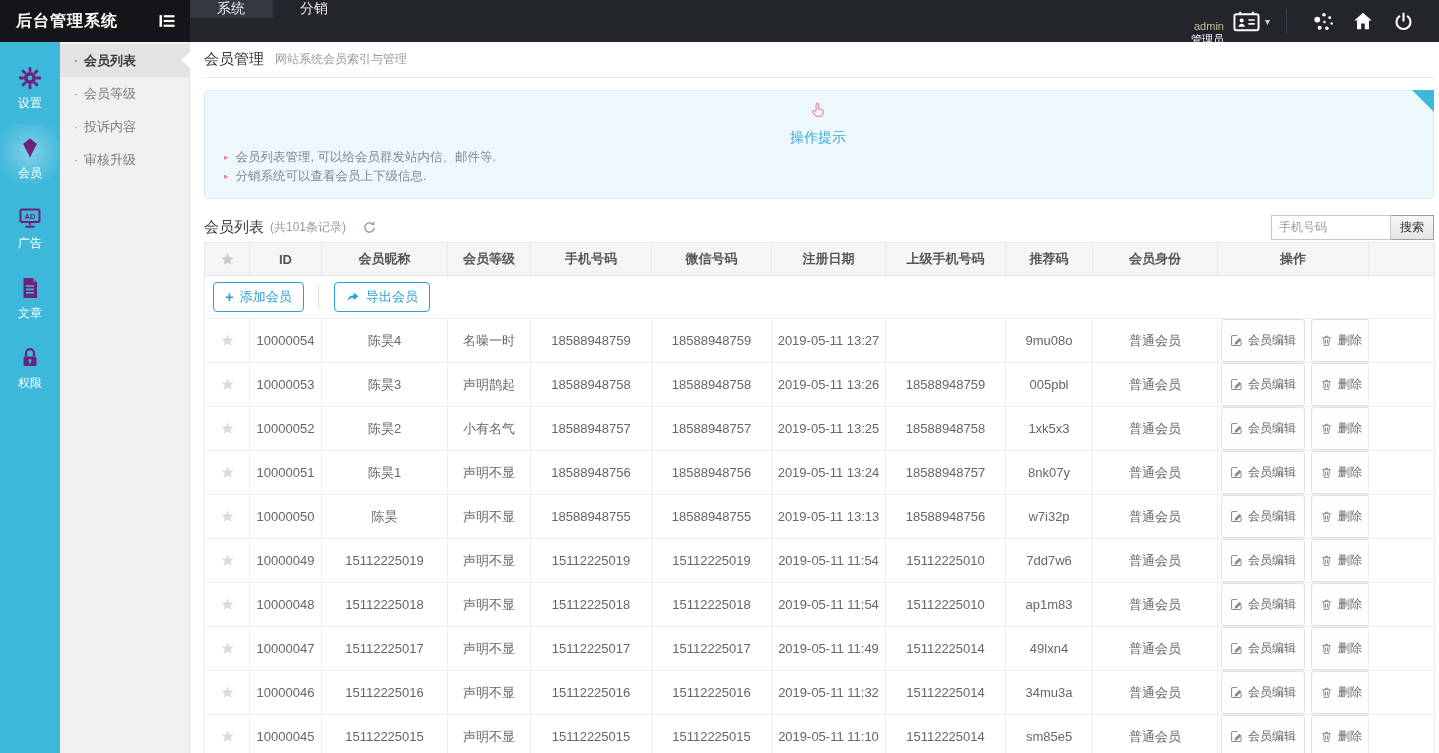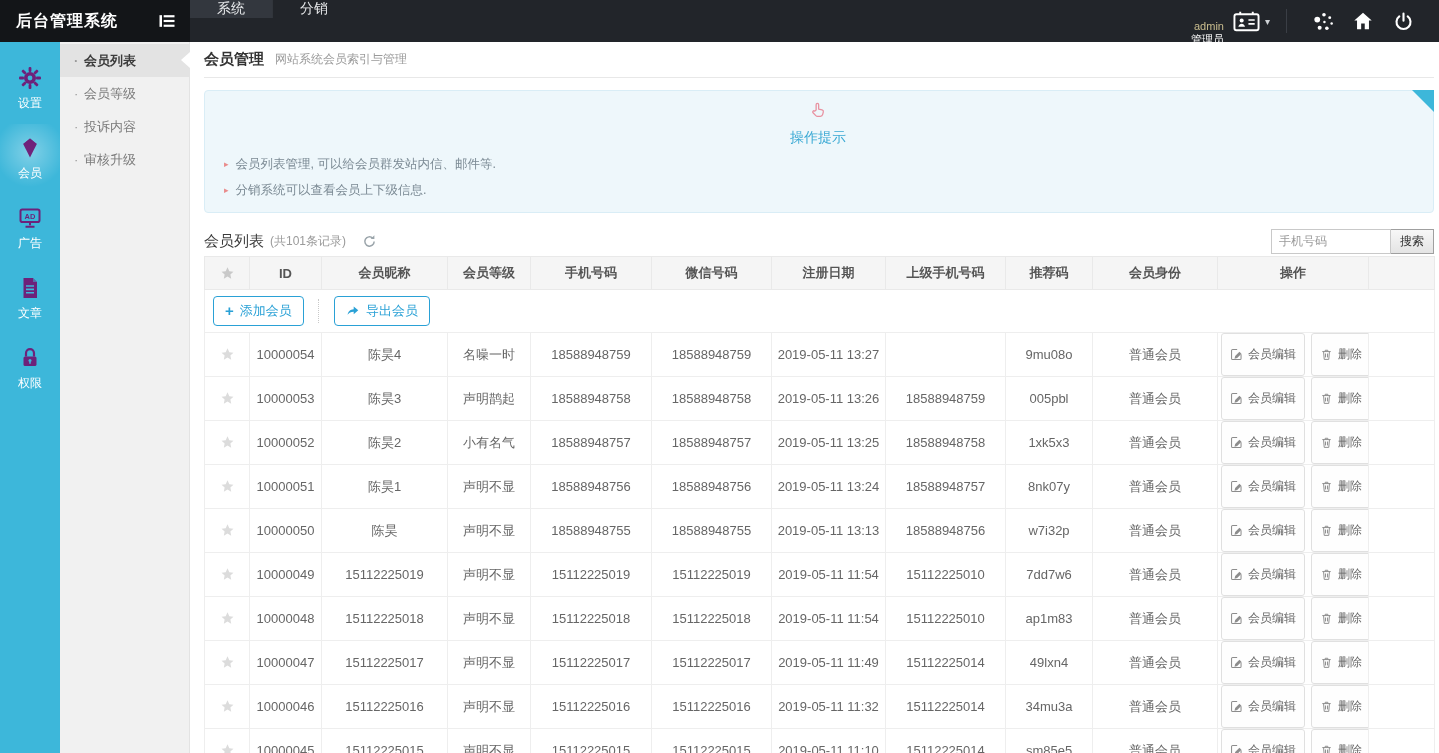--- a/index.html
+++ b/index.html
@@ -47,28 +47,28 @@
   .submenu{position:absolute;top:42px;left:60px;bottom:0;width:130px;background:#f1f1f1;border-right:1px solid #e3e3e3;z-index:15;padding-top:2px;}
   .submenu::before{content:"";position:absolute;left:-8px;top:96px;border-top:8px solid transparent;border-bottom:8px solid transparent;border-right:8px solid #f1f1f1;}
   .submenu-item{height:33px;display:flex;align-items:center;padding-left:24px;font-size:13px;color:#7a7a7a;cursor:pointer;position:relative;}
   .submenu-item::before{content:"·";position:absolute;left:14px;color:#9a9a9a;}
   .submenu-item.active{background:#e3e3e3;color:#3c3c3c;font-weight:bold;}
   .submenu-item.active::after{content:"";position:absolute;right:-1px;top:8px;border-top:8px solid transparent;border-bottom:8px solid transparent;border-right:9px solid #fff;}
 
   
   .content{position:absolute;top:42px;left:191px;right:0;bottom:0;background:#fff;padding:0 5px 0 13px;overflow:hidden;}
   .page-header{height:36px;display:flex;align-items:center;gap:11px;border-bottom:1px solid #e8e8e8;}
-  .page-title{font-size:15px;font-weight:bold;color:#333;}
+  .page-title{font-size:15px;font-weight:normal;color:#333;}
   .page-subtitle{font-size:12px;color:#9a9a9a;}
 
   .tips{position:relative;margin-top:12px;background:#eef7fb;border:1px solid #d9edf6;border-radius:4px;padding:10px 16px 13px 14px;}
   .tips-corner{position:absolute;top:-1px;right:-1px;width:0;height:0;border-top:22px solid var(--accent);border-left:22px solid transparent;cursor:pointer;}
   .tips-title{display:flex;align-items:center;gap:9px;color:#3aa9d4;font-size:14px;flex-direction:column;}
   .hand-icon{width:19px;height:19px;}
-  .tips-item{margin-top:9px;font-size:12.5px;color:#7b8a94;padding-left:5px;}
+  .tips-item{margin-top:2px;font-size:12.5px;color:#7b8a94;padding-left:5px;}
   .tip-bullet{color:#e98b8b;font-size:9px;margin-right:7px;vertical-align:1px;}
 
   .list-head{display:flex;align-items:center;margin-top:13px;height:30px;}
   .list-title{font-size:15px;color:#3a3a3a;}
   .list-count{font-size:12px;color:#9a9a9a;margin-left:6px;}
   .refresh-btn{margin-left:16px;color:#9aa4aa;cursor:pointer;width:15px;height:15px;}
   .search-group{margin-left:auto;display:flex;align-items:center;}
   .search-input{width:120px;height:25px;border:1px solid #c9c9c9;padding:0 7px;font-size:12px;color:#555;outline:none;font-family:inherit;}
   .search-input::placeholder{color:#9a9a9a;}
   .search-btn{height:25px;border:1px solid #9f9f9f;border-left:none;background:linear-gradient(#f7f7f7,#e4e4e4);font-size:12px;color:#333;padding:0 9px;cursor:pointer;font-family:inherit;}

